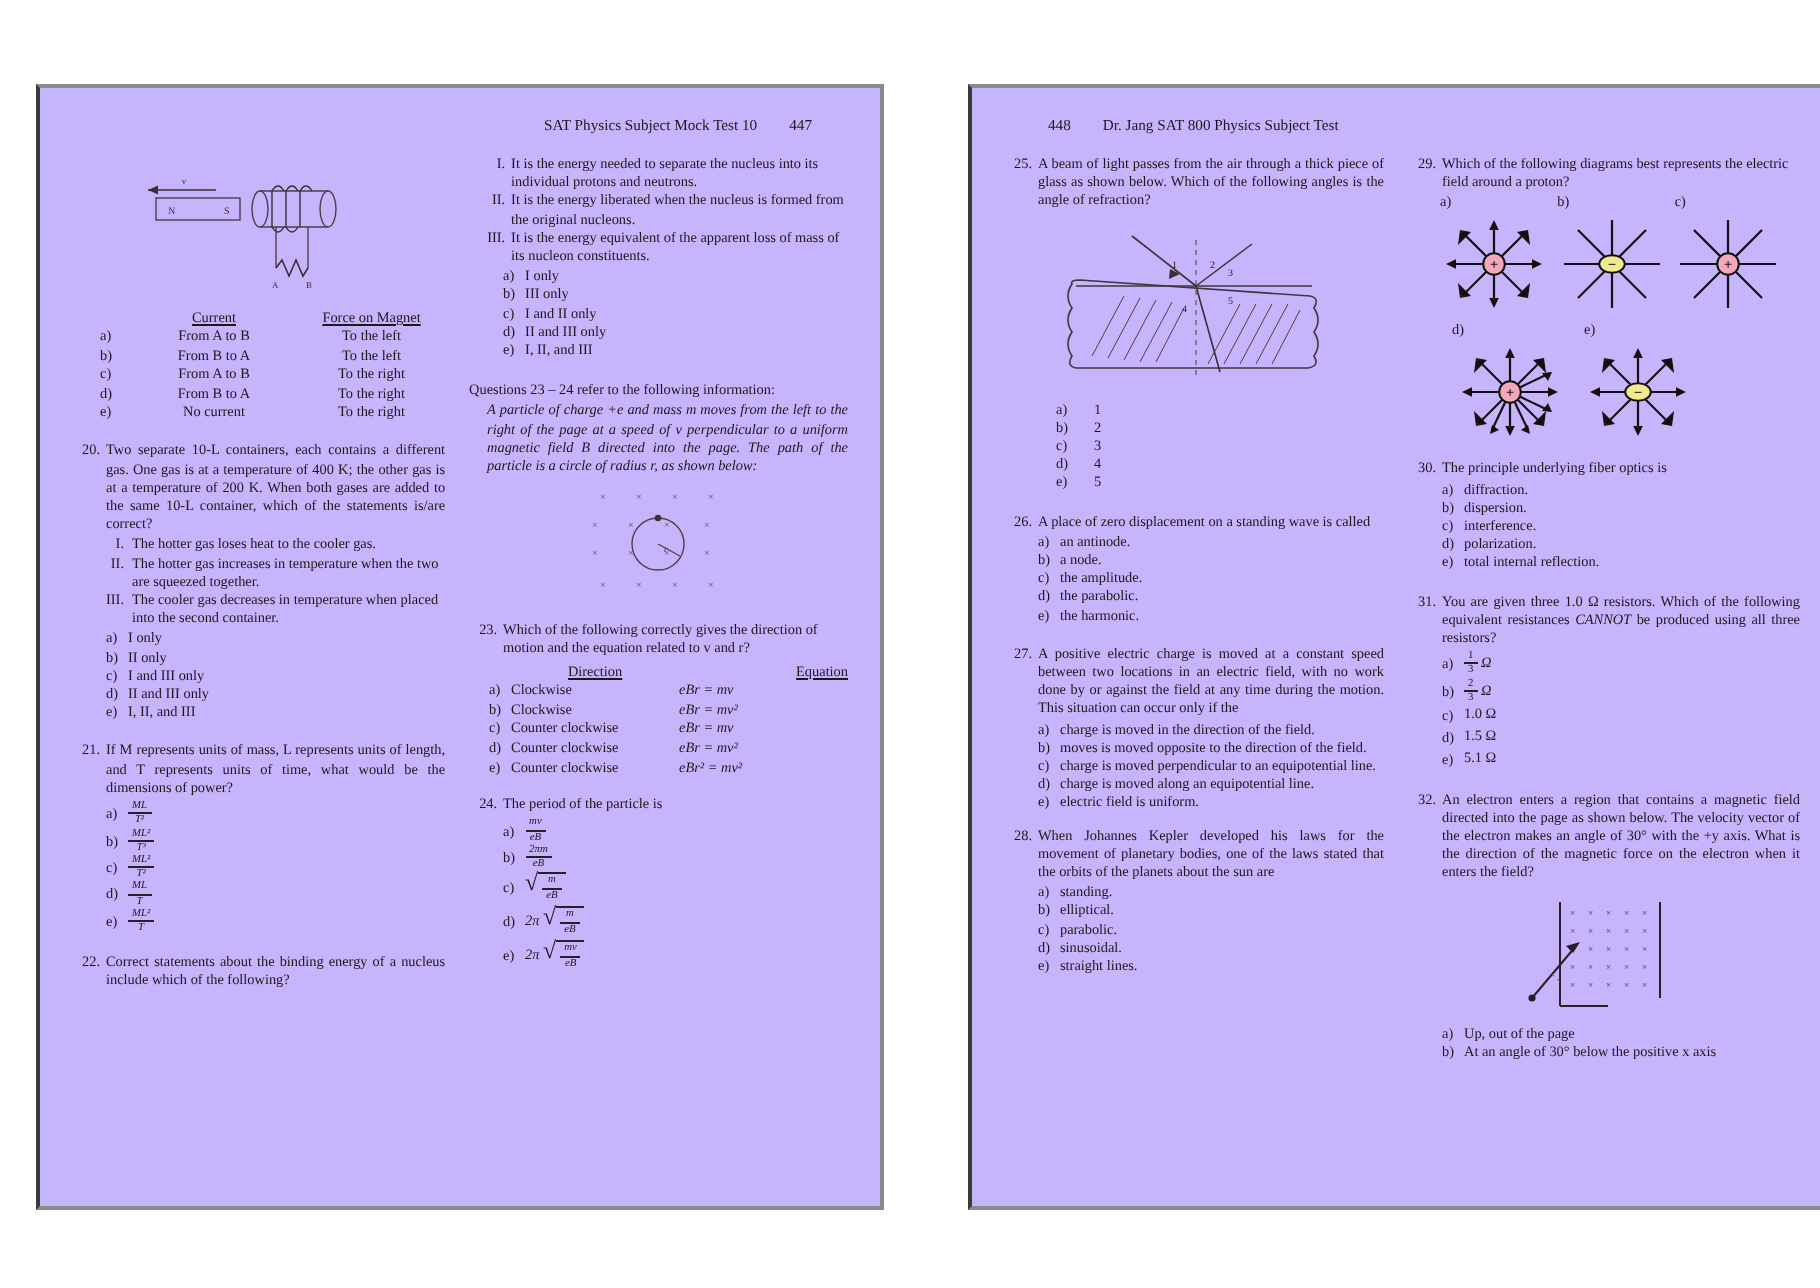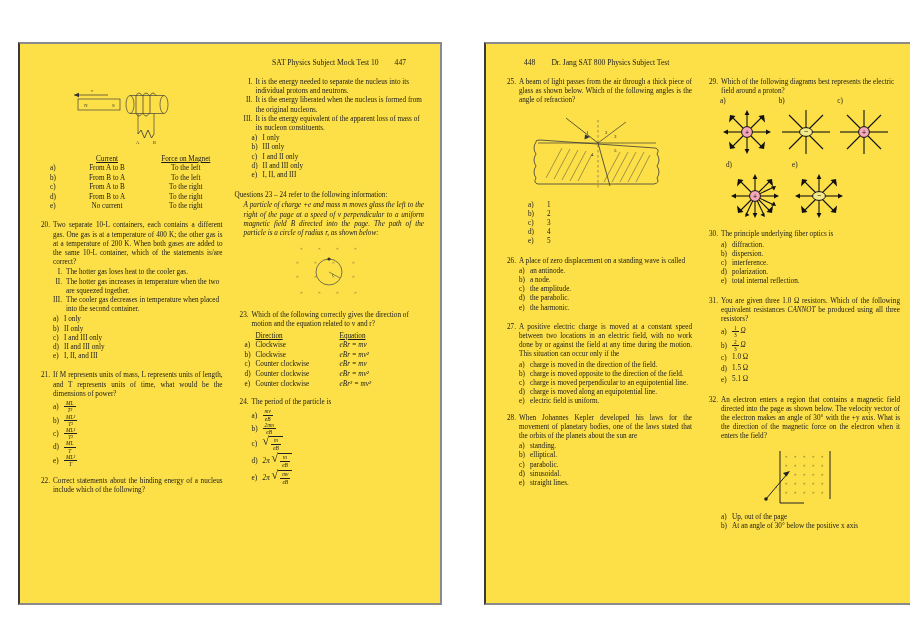--- a/index.html
+++ b/index.html
@@ -1,18 +1,18 @@
 <!DOCTYPE html>
 <html><head>
 <meta charset="utf-8">
 <style>
   html,body{margin:0;padding:0;background:#ffffff;}
   body{width:910px;height:644px;font-family:"Liberation Serif",serif;color:#1a1a1a;overflow:hidden;}
   .spread{position:absolute;left:0;top:0;width:910px;height:644px;}
-  .page{position:absolute;top:42px;height:563px;background:#fde047;
+  .page{position:absolute;top:42px;height:563px;background:#c4b5fd;
         border-top:2px solid #8a8a8a;border-right:2px solid #8a8a8a;border-bottom:2px solid #8a8a8a;
         border-left:2px solid #3a3a3a;box-sizing:border-box;}
   .page-left{left:18px;width:424px;}
   .page-right{left:484px;width:434px;}
   .page-inner{position:absolute;left:0;top:0;right:0;bottom:0;padding:14px 16px 10px 16px;box-sizing:border-box;}
 
   .hdr{font-size:7.6px;height:14px;margin-bottom:6px;}
   .hdr-left{text-align:right;padding-right:18px;}
   .hdr-right{text-align:left;padding-left:22px;}
   .hdr .pg{display:inline-block;margin:0 0 0 16px;}
@@ -48,22 +48,22 @@
   .tbl .c0{width:15px;flex:0 0 15px;text-align:left;padding-left:14px;}
   .tbl .c1{width:84px;flex:0 0 84px;text-align:center;}
   .tbl .c2{flex:1;text-align:center;}
   .tbl .th{text-decoration:underline;}
 
   .tbl2{margin:2px 0 0 0;font-size:7.2px;line-height:9.6px;}
   .tbl2 .trow{display:flex;padding-left:10px;}
   .tbl2 .c0{width:11px;flex:0 0 11px;}
   .tbl2 .c1{width:84px;flex:0 0 84px;}
   .tbl2 .c2{flex:1;font-style:italic;}
-  .tbl2 .th{text-decoration:underline;font-style:normal;text-align:left;}
-  .tbl2 .th.c1{text-align:left;}
+  .tbl2 .th{text-decoration:underline;font-style:normal;text-align:right;}
+  .tbl2 .th.c1{text-align:center;}
 
   .ital{font-style:italic;}
 
   .frac{display:inline-block;vertical-align:middle;text-align:center;font-size:5.4px;line-height:6.2px;font-style:italic;}
   .frac .num{display:block;border-bottom:0.6px solid #222;padding:0 2px;}
   .frac .den{display:block;padding:0 2px;}
   .fraclist li{line-height:12px;align-items:center;}
   .fraclist li .lab{padding-top:2px;}
 
   .sqrt{display:inline-flex;align-items:stretch;vertical-align:middle;}
@@ -282,21 +282,21 @@
                 </li>
             <li>
                   <span class="lab">e)</span>
                   <span class="val">I, II, and III</span>
                 </li>
           </ul>
         </div>
 
         <div class="q" style="margin-top:11px;">
           <div class="qtext">Questions 23 – 24 refer to the following information:</div>
-          <div class="qtext just ital" style="padding-left:9px;margin-top:1px;">A particle of charge +e and mass m moves glass the left to the right of the page at a speed of v perpendicular to a uniform magnetic field B directed into the page. The path of the particle is a circle of radius r, as shown below:</div>
+          <div class="qtext just ital" style="padding-left:9px;margin-top:1px;">A particle of charge +e and mass m moves from the left to the right of the page at a speed of v perpendicular to a uniform magnetic field B directed into the page. The path of the particle is a circle of radius r, as shown below:</div>
           <div class="figwrap">
             <svg class="fig-c" width="110" height="62" viewBox="0 0 110 62">
               <g font-family="Liberation Serif, serif" font-size="5" fill="#555">
                 <text x="26" y="8">×</text>
                     <text x="44" y="8">×</text>
                     <text x="62" y="8">×</text>
                     <text x="80" y="8">×</text>
                 <text x="22" y="22">×</text>
                     <text x="40" y="22">×</text>
                     <text x="58" y="22">×</text>
@@ -512,21 +512,21 @@
             <div class="qnum">27.</div>
             <div class="qtext just">A positive electric charge is moved at a constant speed between two locations in an electric field, with no work done by or against the field at any time during the motion. This situation can occur only if the</div>
           </div>
           <ul class="opts">
             <li>
                   <span class="lab">a)</span>
                   <span class="val">charge is moved in the direction of the field.</span>
                 </li>
             <li>
                   <span class="lab">b)</span>
-                  <span class="val">charge is moved opposite to the direction of the field.</span>
+                  <span class="val">moves is moved opposite to the direction of the field.</span>
                 </li>
             <li>
                   <span class="lab">c)</span>
                   <span class="val">charge is moved perpendicular to an equipotential line.</span>
                 </li>
             <li>
                   <span class="lab">d)</span>
                   <span class="val">charge is moved along an equipotential line.</span>
                 </li>
             <li>

